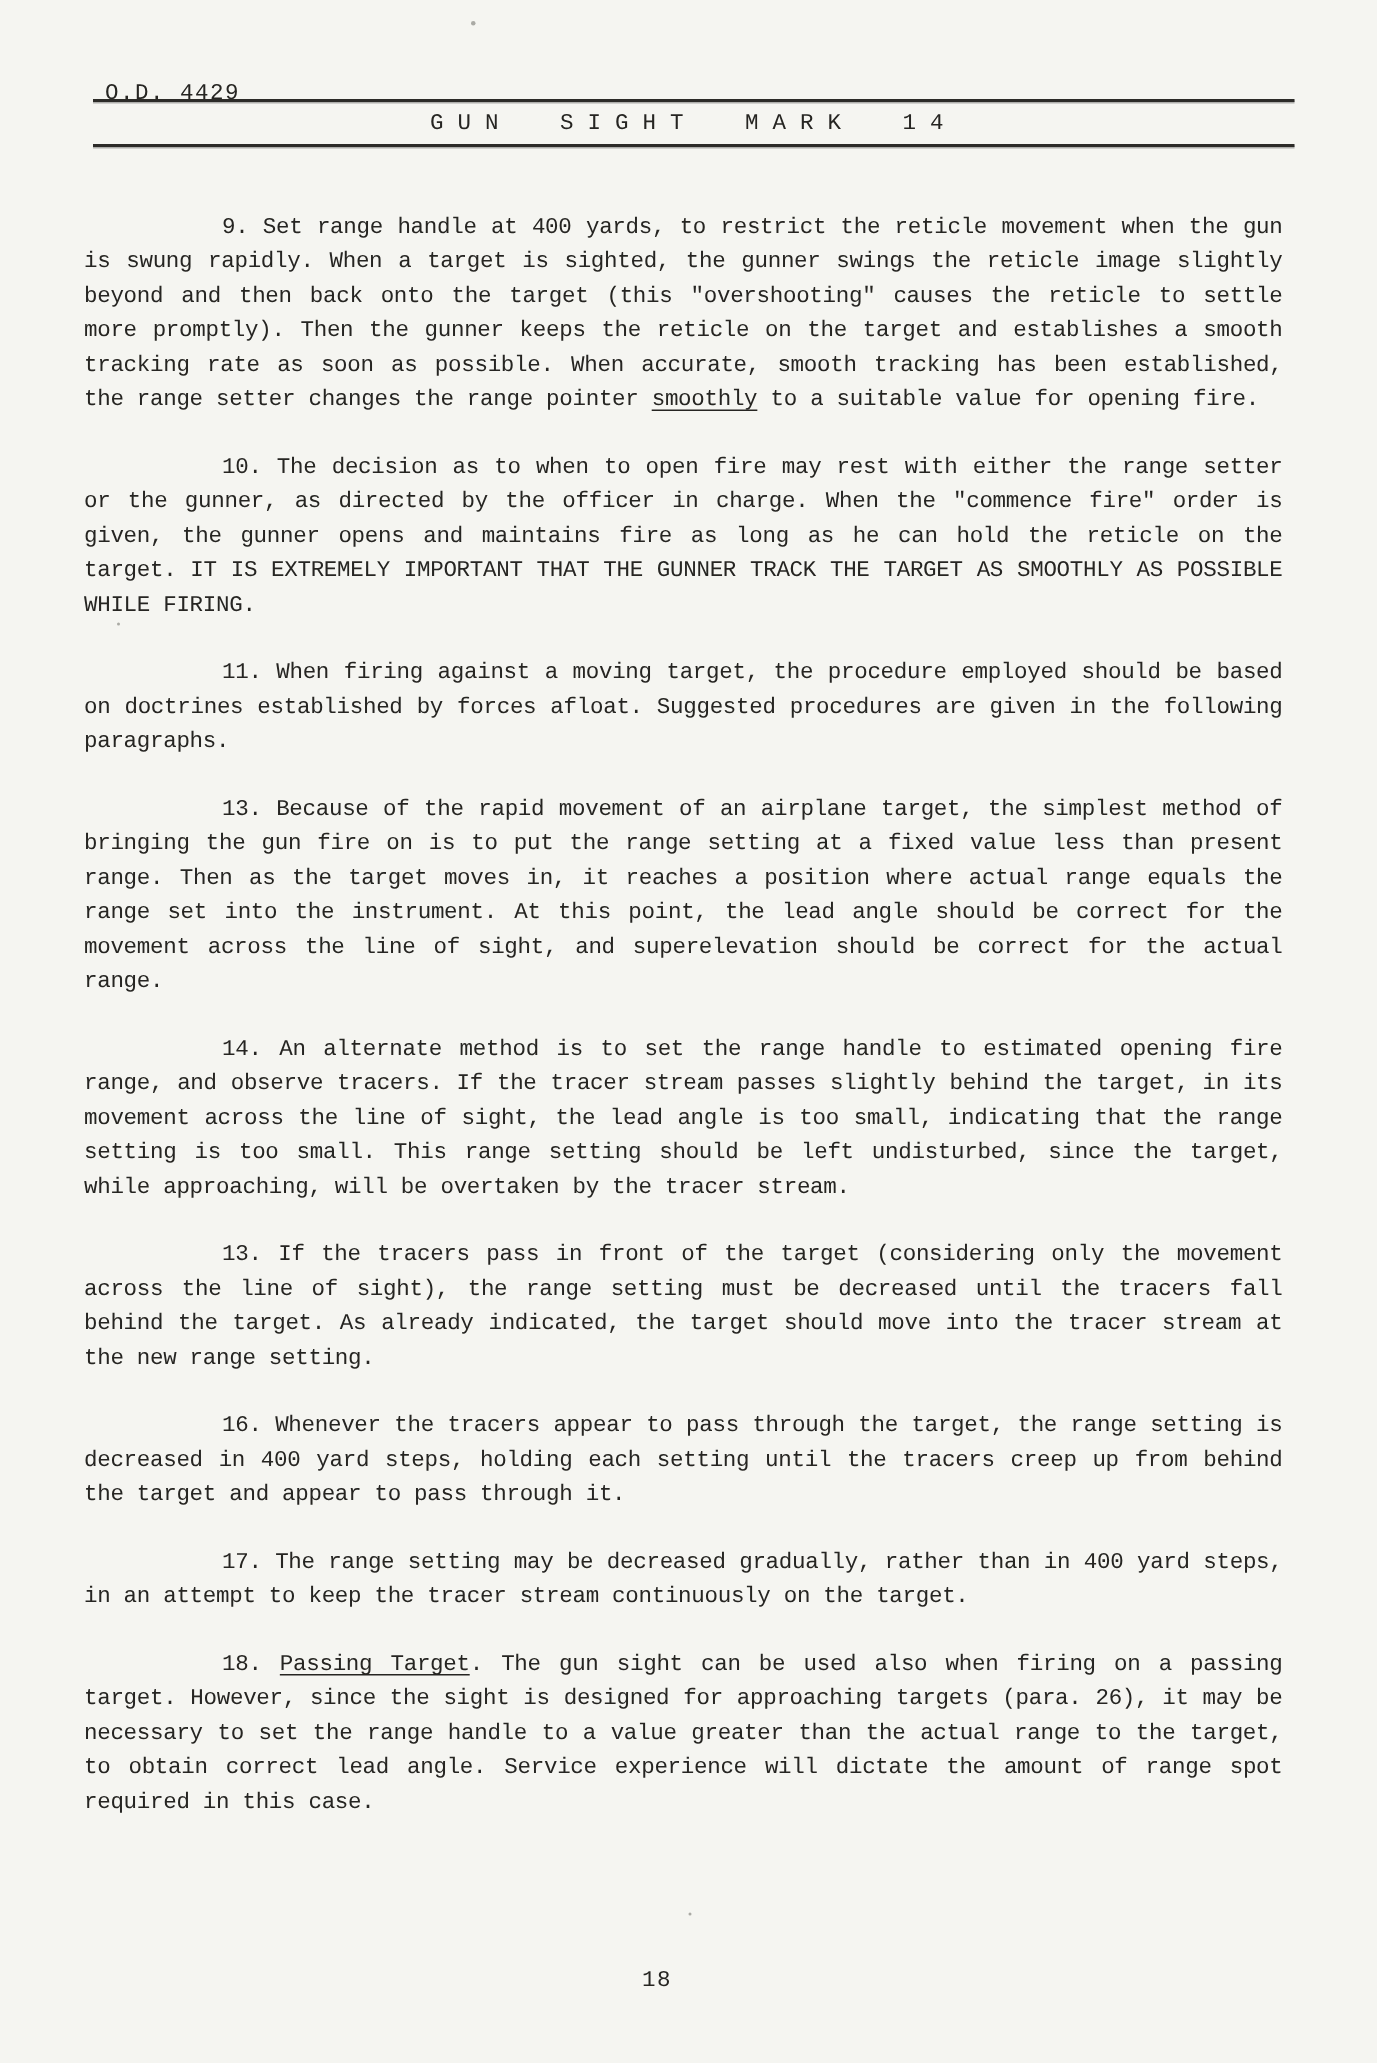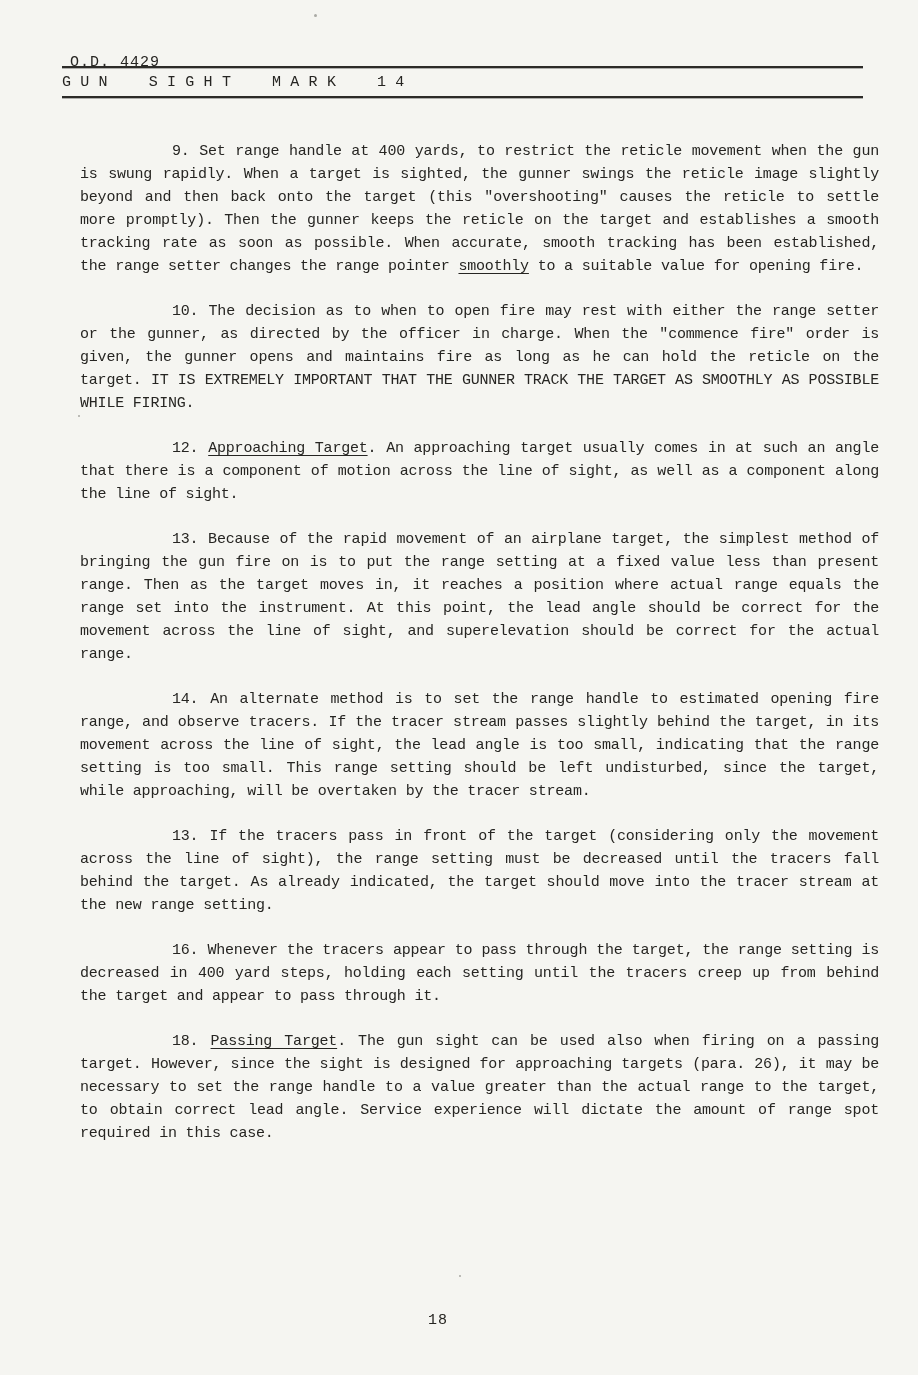--- a/index.html
+++ b/index.html
@@ -40,29 +40,29 @@
     background: #2c2b28;
     box-shadow: 0 1px 0 rgba(44,43,40,0.35);
   }
   .rule-top { top: 66px; }
   .rule-bottom { top: 96px; }
   .doc-title {
     position: absolute;
     left: 62px;
     top: 74px;
     width: 801px;
-    text-align: left;
+    text-align: center;
     font-size: 15px;
     letter-spacing: 0.62em;
     word-spacing: 0.9em;
     white-space: nowrap;
   }
   .body-block {
     position: absolute;
-    left: 80px;
+    left: 56px;
     top: 140px;
     width: 799px;
   }
   .para {
     margin: 0 0 22px 0;
     font-size: 15px;
     line-height: 23px;
     text-align: justify;
     text-indent: 92px;
     letter-spacing: -0.2px;
@@ -96,25 +96,26 @@
 
   <div class="rule rule-top"></div>
 
   <div class="doc-title">GUN SIGHT MARK 14</div>
 
   <div class="rule rule-bottom"></div>
 
   <div class="body-block">
       <p class="para"><span>9. Set range handle at 400 yards, to restrict the reticle movement when the gun is swung rapidly.  When a target is sighted, the gunner swings the reticle image slightly beyond and then back onto the target (this "overshooting" causes the reticle to settle more promptly). Then the gunner keeps the reticle on the target and establishes a smooth tracking rate as soon as possible.  When accurate, smooth tracking has been established, the range setter changes the range pointer </span><span class="u">smoothly</span><span> to a suitable value for opening fire.</span></p>
       <p class="para"><span>10. The decision as to when to open fire may rest with either the range setter or the gunner, as directed by the officer in charge. When the "commence fire" order is given, the gunner opens and maintains fire as long as he can hold the reticle on the target.  IT IS EXTREMELY IMPORTANT THAT THE GUNNER TRACK THE TARGET AS SMOOTHLY AS POSSIBLE WHILE FIRING.</span></p>
-      <p class="para"><span>12. </span><span class="u">Approaching Target</span><span>.  An approaching target usually comes in at such an angle that there is a component of motion across the line of sight, as well as a component along the line of sight.</span></p>
+      <p class="para"><span>11. When firing against a moving target, the procedure employed should be based on doctrines established by forces afloat. Suggested procedures are given in the following paragraphs.</span></p>
       <p class="para"><span>13. Because of the rapid movement of an airplane target, the simplest method of bringing the gun fire on is to put the range setting at a fixed value less than present range.  Then as the target moves in, it reaches a position where actual range equals the range set into the instrument. At this point, the lead angle should be correct for the movement across the line of sight, and superelevation should be correct for the actual range.</span></p>
       <p class="para"><span>14. An alternate method is to set the range handle to estimated opening fire range, and observe tracers.  If the tracer stream passes slightly behind the target, in its movement across the line of sight, the lead angle is too small, indicating that the range setting is too small.  This range setting should be left undisturbed, since the target, while approaching, will be overtaken by the tracer stream.</span></p>
       <p class="para"><span>13. If the tracers pass in front of the target (considering only the movement across the line of sight), the range setting must be decreased until the tracers fall behind the target. As already indicated, the target should move into the tracer stream at the new range setting.</span></p>
       <p class="para"><span>16. Whenever the tracers appear to pass through the target, the range setting is decreased in 400 yard steps, holding each setting until the tracers creep up from behind the target and appear to pass through it.</span></p>
+      <p class="para"><span>17. The range setting may be decreased gradually, rather than in 400 yard steps, in an attempt to keep the tracer stream continuously on the target.</span></p>
       <p class="para"><span>18. </span><span class="u">Passing Target</span><span>. The gun sight can be used also when firing on a passing target. However, since the sight is designed for approaching targets (para. 26), it may be necessary to set the range handle to a value greater than the actual range to the target, to obtain correct lead angle.  Service experience will dictate the amount of range spot required in this case.</span></p>
     </div>
 
   <div class="page-number">18</div>
 
   <div class="speck" style="left:314px; top:14px; width:3px; height:3px;"></div>
   <div class="speck" style="left:78px; top:415px; width:2px; height:2px;"></div>
   <div class="speck" style="left:459px; top:1275px; width:2px; height:2px;"></div>
 </div>
 

